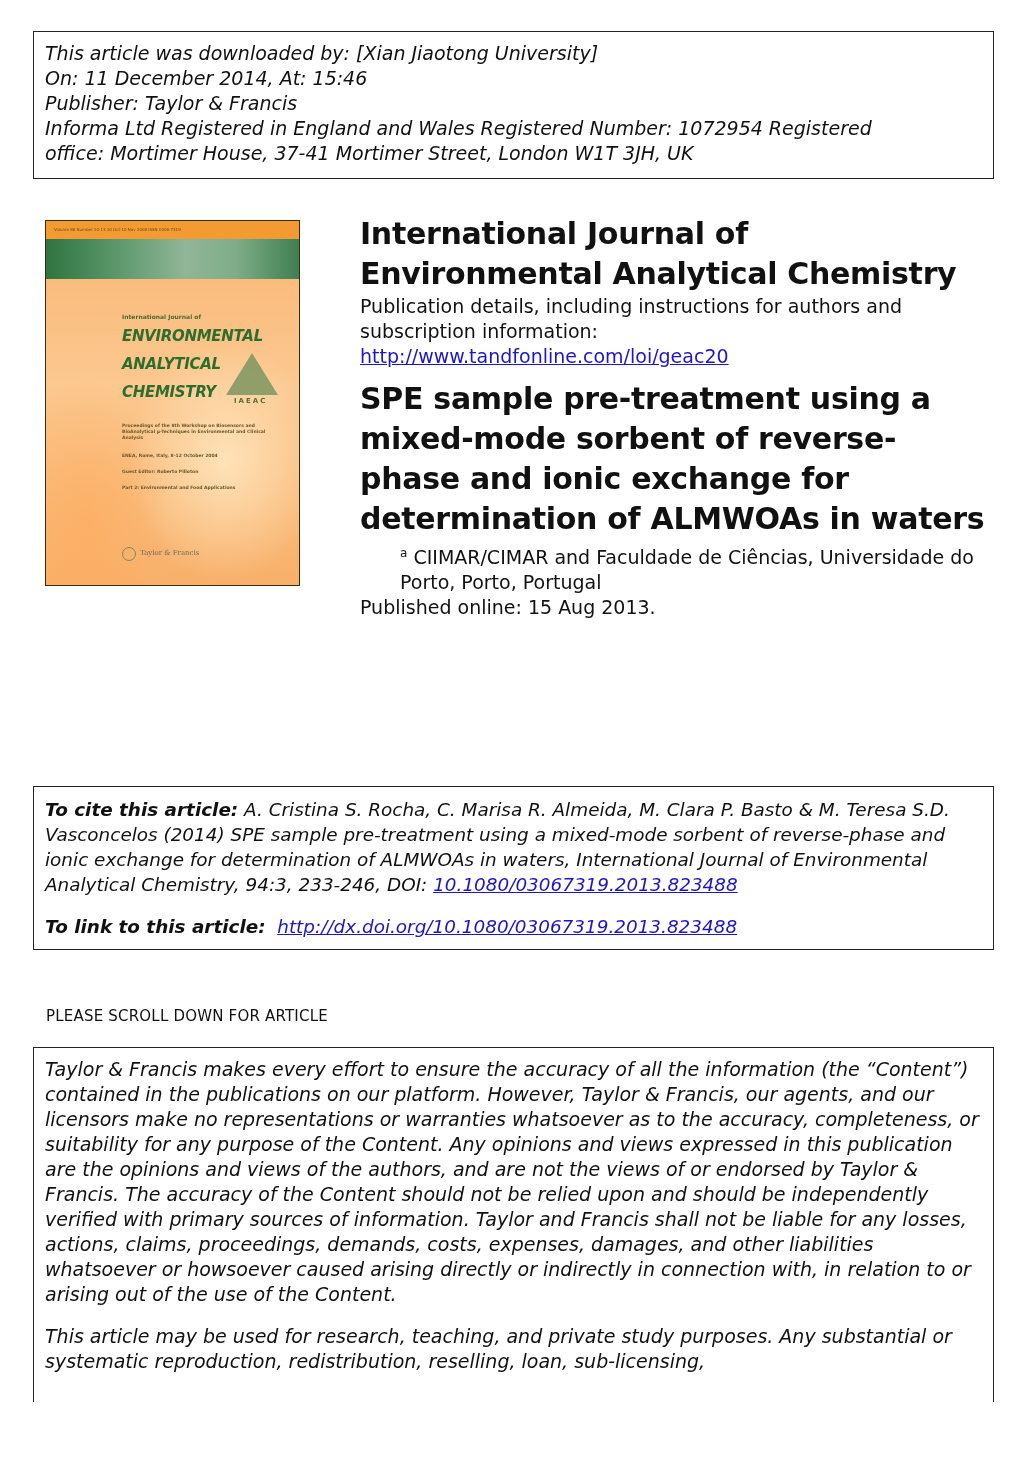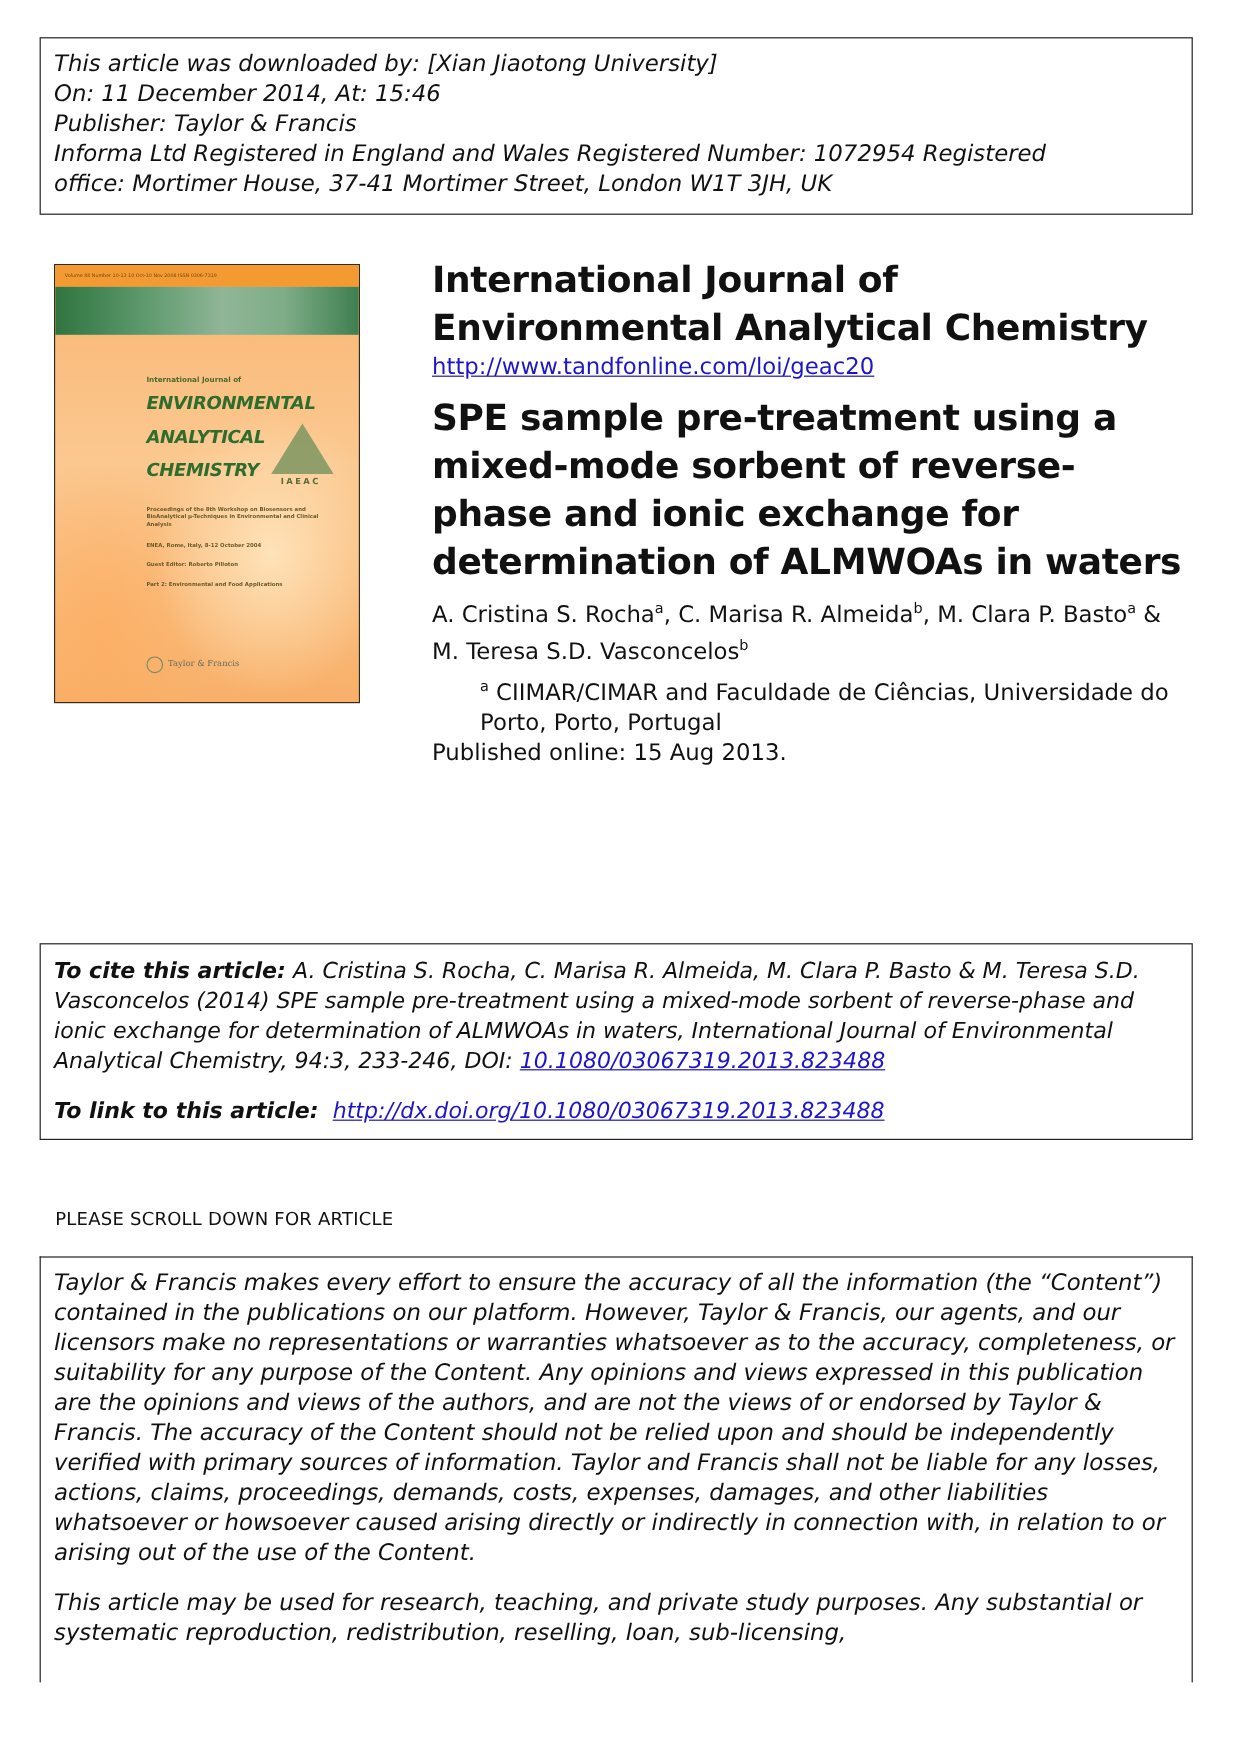--- a/index.html
+++ b/index.html
@@ -123,27 +123,25 @@
   <div class="small" style="top:202px">Proceedings of the 8th Workshop on Biosensors and BioAnalytical µ-Techniques in Environmental and Clinical Analysis</div>
   <div class="small" style="top:232px">ENEA, Rome, Italy, 8-12 October 2004</div>
   <div class="small" style="top:248px">Guest Editor: Roberto Pilloton</div>
   <div class="small" style="top:264px">Part 2: Environmental and Food Applications</div>
   <div class="tf-logo"></div>
   <div class="tf-text">Taylor &amp; Francis</div>
 </div>
 
 <div id="journal">
   <div class="journal-title">International Journal of Environmental Analytical Chemistry</div>
+  <div class="pub-details">Publication details, including instructions for authors and subscription information:</div>
   <div class="pub-details"><a class="link" href="#">http://www.tandfonline.com/loi/geac20</a></div>
 
   <div class="article-title">SPE sample pre-treatment using a mixed-mode sorbent of reverse-phase and ionic exchange for determination of ALMWOAs in waters</div>
 
-  <div class="authors">
-    <span>A. Cristina S. Rocha</span><sup>a</sup><span>, </span><span>C. Marisa R. Almeida</span><sup>b</sup><span>, </span><span>M. Clara P. Basto</span><sup>a</sup><span> &amp; </span><span>M. Teresa S.D. Vasconcelos</span><sup>b</sup>
-  </div>
 
   <div class="affil">
     <sup>a</sup> <span>CIIMAR/CIMAR and Faculdade de Ciências, Universidade do Porto, Porto, Portugal</span>
   </div>
   <div class="published">Published online: 15 Aug 2013.</div>
 </div>
 
 <div id="cite-box" class="box">
   <div>
     <b>To cite this article:</b>

